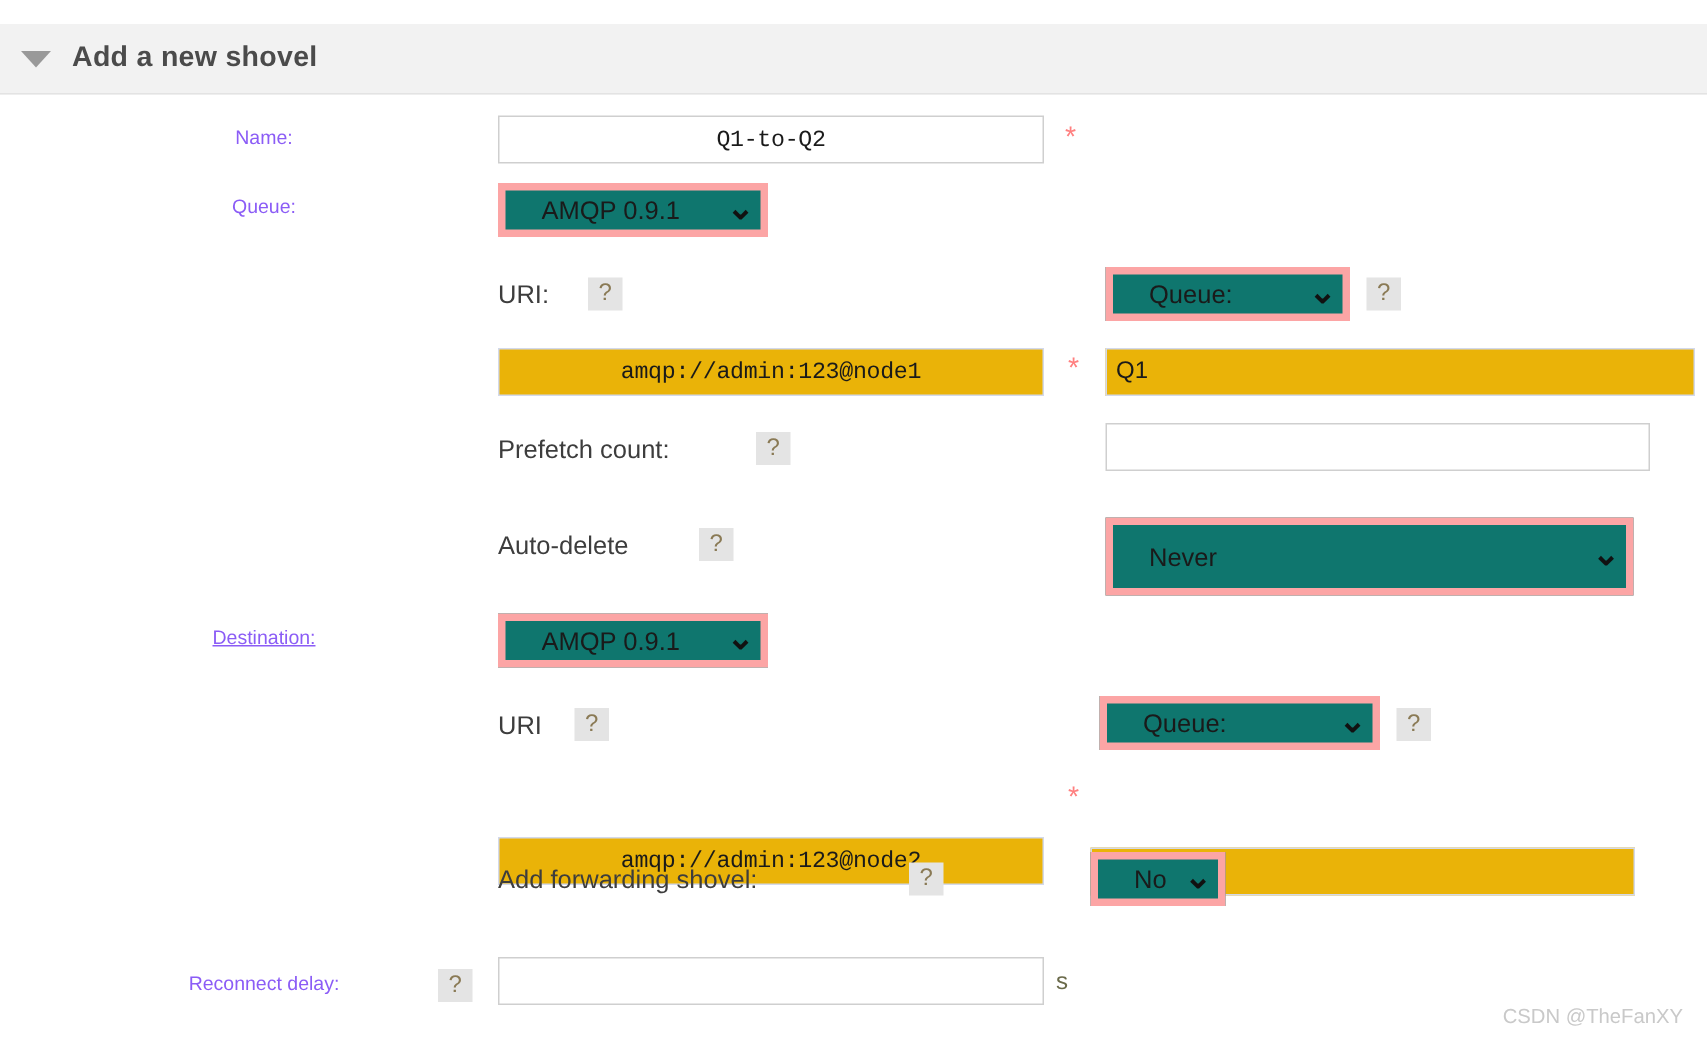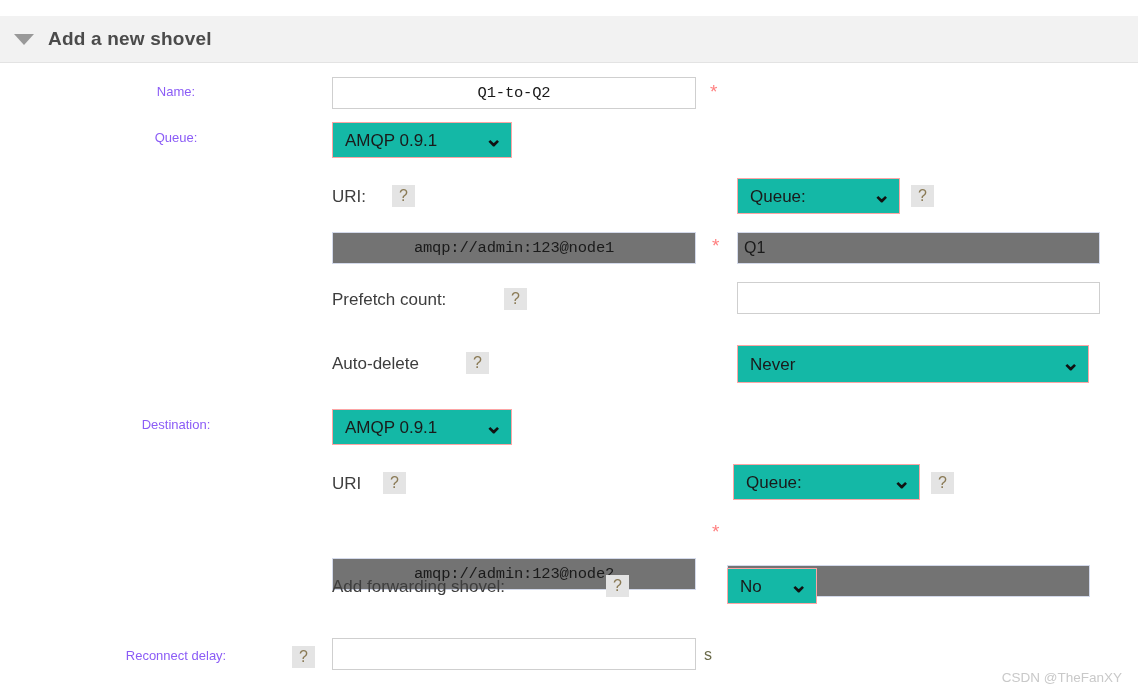--- a/index.html
+++ b/index.html
@@ -81,32 +81,32 @@
     padding: 0 6px;
     outline: none;
   }
   input.mono {
     font-family: "Liberation Mono", monospace;
     font-size: 15.5px;
     letter-spacing: -0.2px;
     text-align: center;
   }
   input.autofill {
-    background: #737373;
+    background: #eab308;
     border: 1px solid #d3d9ea;
   }
   select.sel {
     box-sizing: border-box;
     height: 36px;
-    border: 1px solid #fca5a5;
-    background: #14b8a6;
+    border: 5px solid #fca5a5;
+    background: #0f766e;
     font-family: "Liberation Sans", sans-serif;
     font-size: 17px;
     color: #1a1a1a;
-    padding: 0 4px 0 12px;
+    padding: 0 4px 0 24px;
     outline: none;
     -webkit-appearance: none;
     -moz-appearance: none;
     appearance: none;
   }
   .sel-wrap {
     position: absolute;
     display: inline-block;
   }
   .sel-wrap .chev {
@@ -184,36 +184,36 @@
   <div class="sel-wrap" style="left:737px;top:132px;width:163px;">
     <select class="sel" style="width:163px;">
       <option>Queue:</option>
     </select>
     <span class="chev" style="font-size: 22px;">⌄</span>
   </div>
   <span class="help" style="left:911px;top:139px;">?</span>
 
   <input class="txt mono autofill" style="position: absolute; left: 332px; top: 186px; width: 364px;" value="amqp://admin:123@node1">
   <span class="req" style="left:712px;top:190px;">*</span>
-  <input class="txt autofill" style="position: absolute; left: 737px; top: 186px; width: 363px;" value="Q1">
+  <input class="txt autofill" style="position: absolute; left: 737px; top: 186px; width: 393px;" value="Q1">
 
   <div class="sub-lbl" style="top:244px;">Prefetch count:</div>
   <span class="help" style="left:504px;top:242px;">?</span>
   <input class="txt" style="position: absolute; left: 737px; top: 236px; width: 363px;" value="">
 
   <div class="sub-lbl" style="top:308px;">Auto-delete</div>
   <span class="help" style="left:466px;top:306px;">?</span>
   <div class="sel-wrap" style="left:737px;top:299px;width:352px;">
-    <select class="sel" style="width:352px;height:38px;">
+    <select class="sel" style="width:352px;height:52px;">
       <option>Never</option>
     </select>
     <span class="chev" style="font-size: 22px;">⌄</span>
   </div>
 
-  <div class="lbl-main" style="top:371px;">Destination:</div>
+  <div class="lbl-main" style="top:371px;text-decoration:underline;">Destination:</div>
   <div class="sel-wrap" style="left:332px;top:363px;width:180px;">
     <select class="sel" style="width:180px;">
       <option>AMQP 0.9.1</option>
     </select>
     <span class="chev" style="font-size: 22px;">⌄</span>
   </div>
 
   <div class="sub-lbl" style="top:428px;">URI</div>
   <span class="help" style="left:383px;top:426px;">?</span>
 

